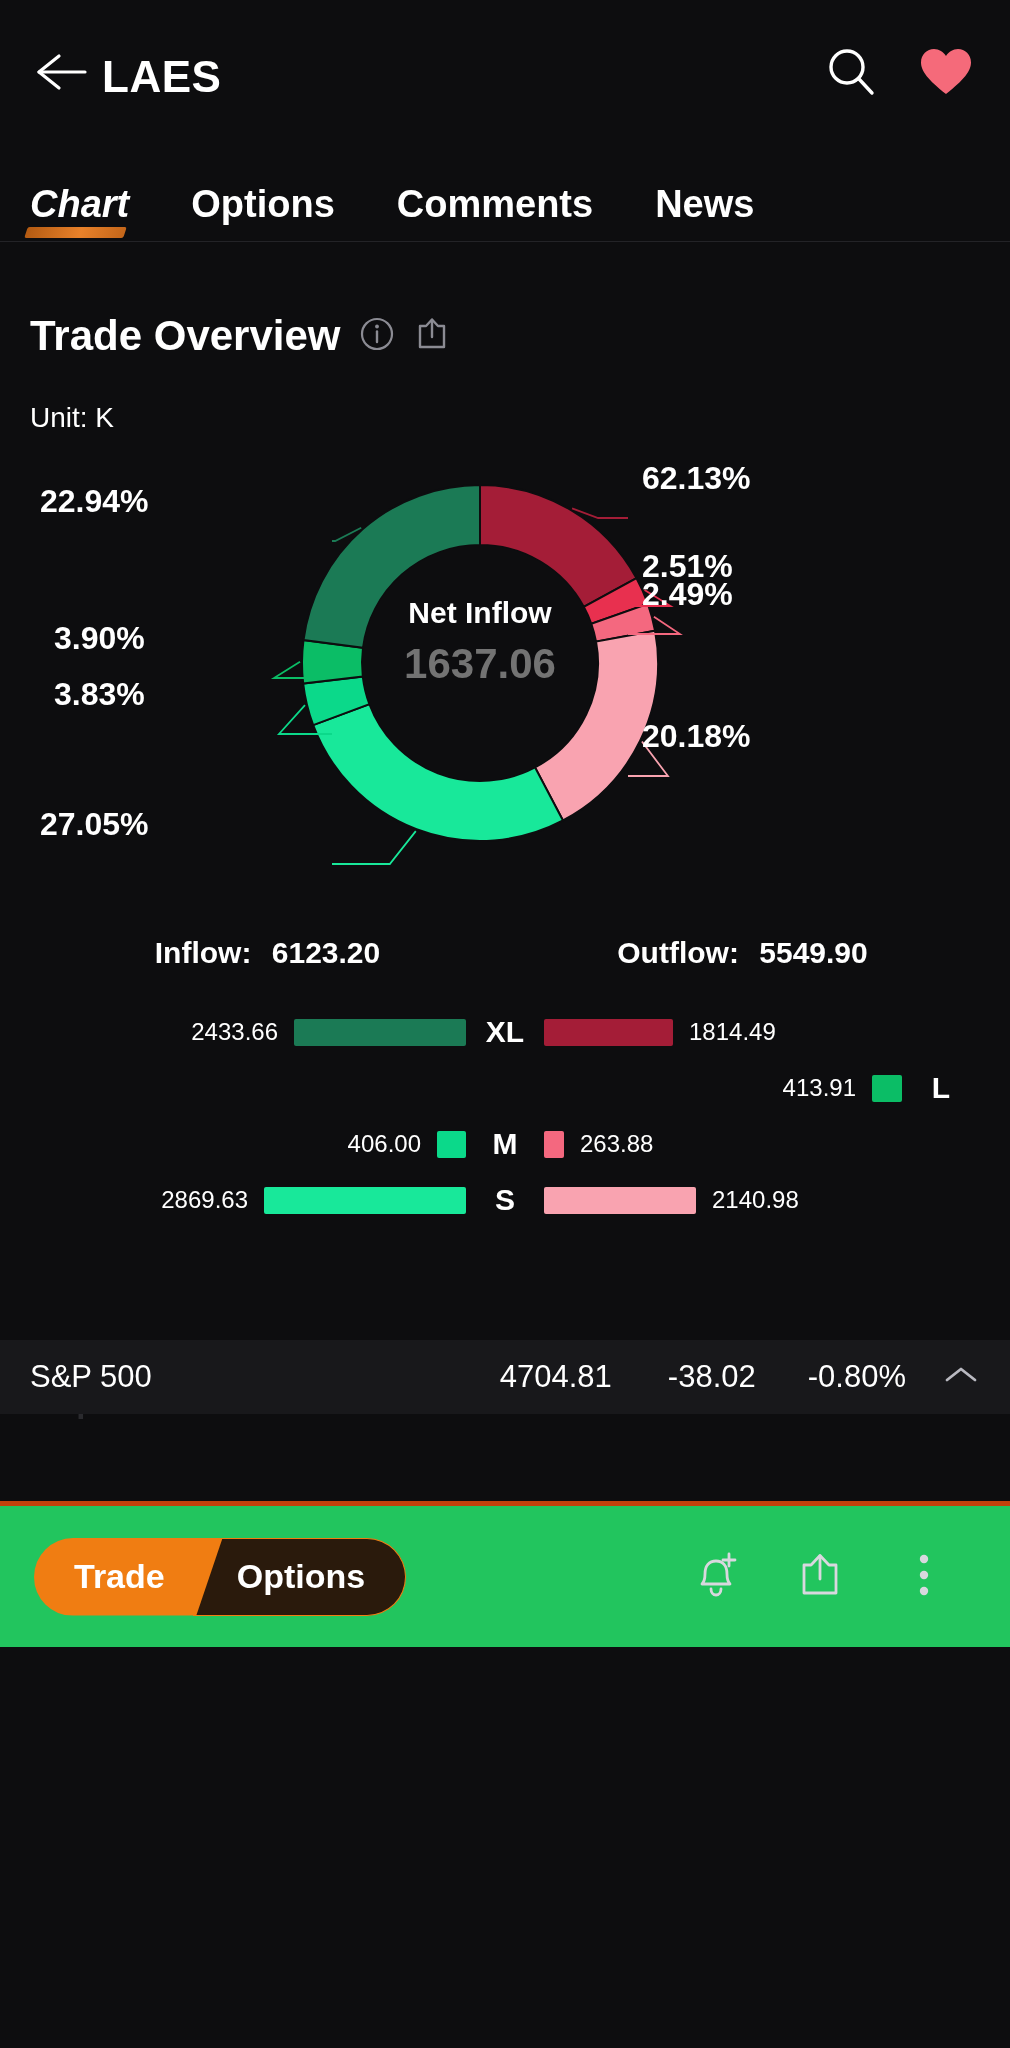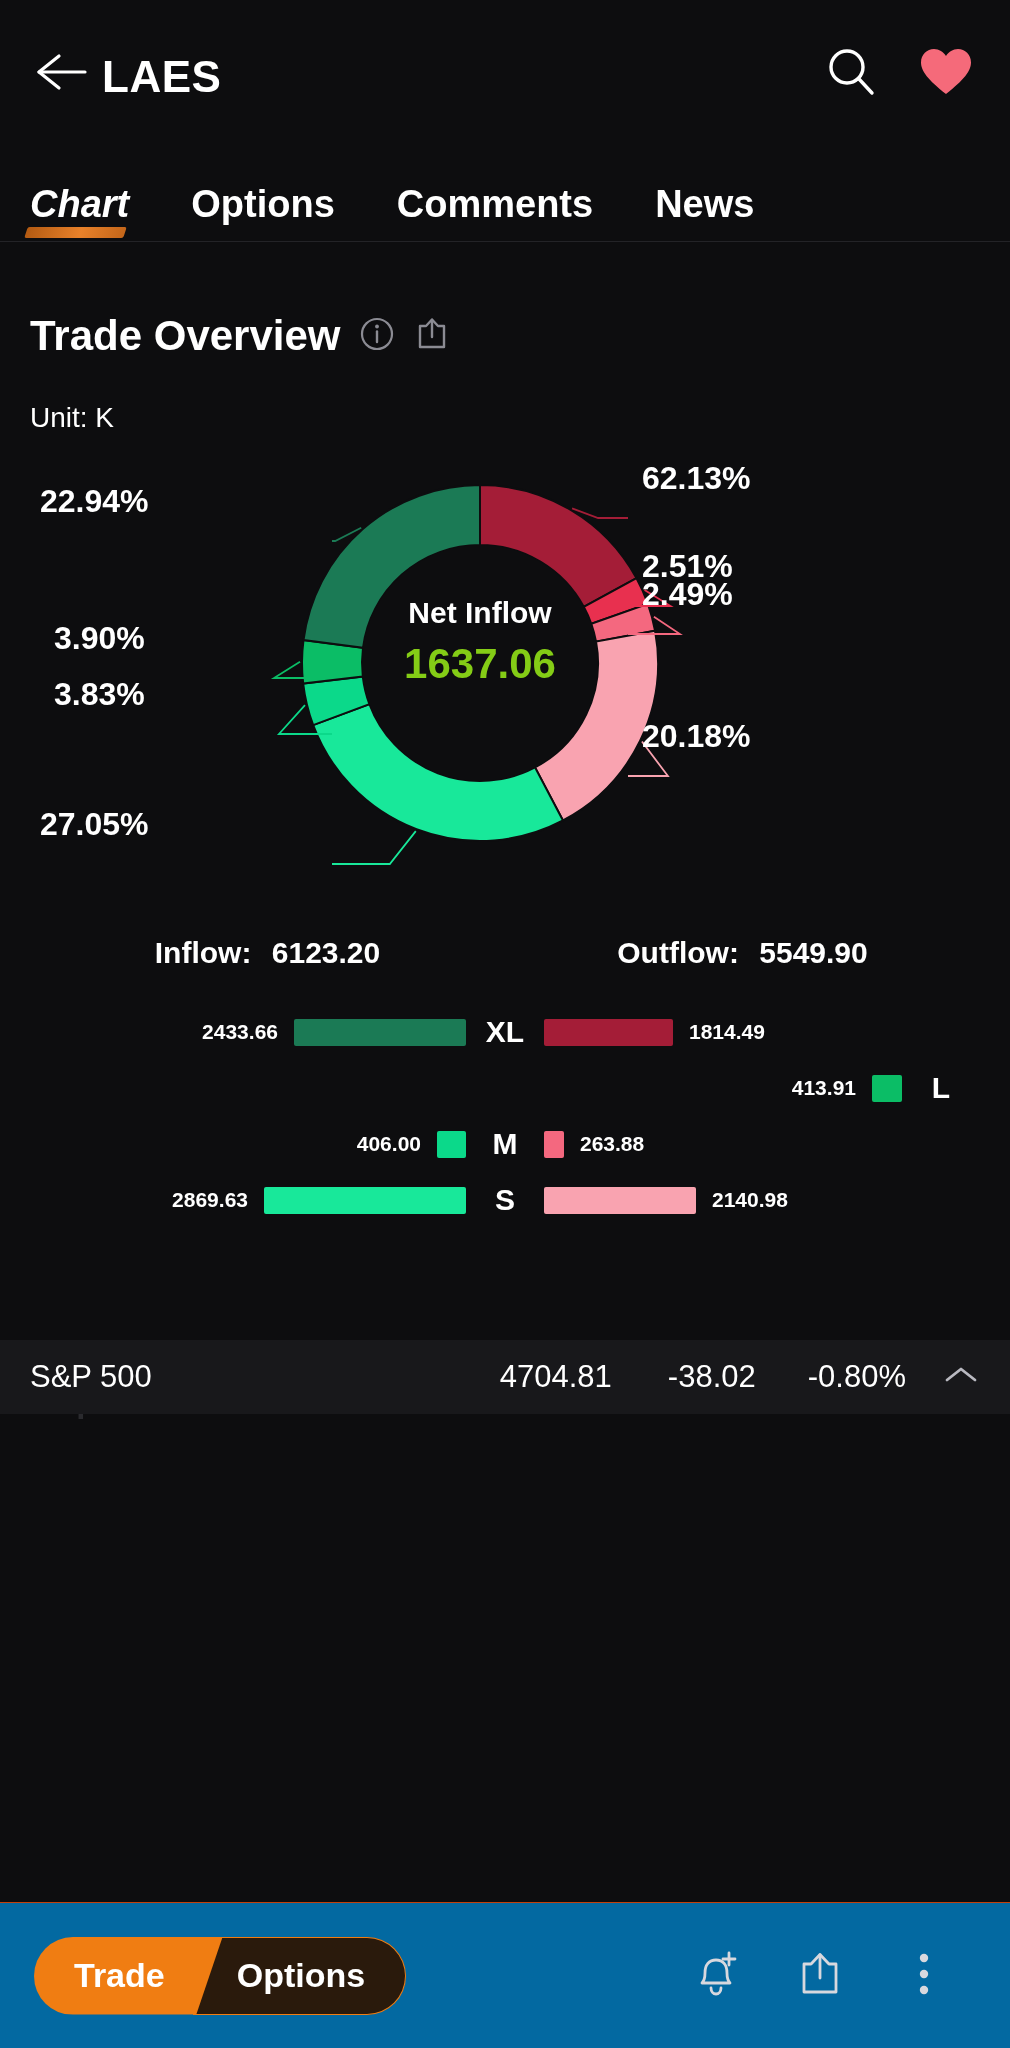--- a/index.html
+++ b/index.html
@@ -3,21 +3,21 @@
 <meta charset="utf-8">
 <style>
   * { box-sizing: border-box; margin: 0; padding: 0; }
   html, body {
     width: 1010px; height: 2048px;
     background: #0d0d0f;
     font-family: "Liberation Sans", sans-serif;
     color: #ffffff;
     overflow: hidden;
   }
-  .screen { position: relative; width: 1010px; height: 2048px; background: #0d0d0f; }
+  .screen { position: relative; width: 1010px; height: 1647px; background: #0d0d0f; }
 
   
   .header { position: relative; height: 148px; padding: 0 30px; display: flex; align-items: center; }
   .back-btn { width: 62px; height: 62px; display: flex; align-items: center; justify-content: center; flex: 0 0 auto; margin-right: 10px; }
   .title-block { flex: 1 1 auto; min-width: 0; padding-top: 6px; }
   .ticker-name { font-size: 44px; font-weight: 700; letter-spacing: .5px; line-height: 1.08; }
   .ticker-sub { display: flex; align-items: center; gap: 11px; font-size: 31px; font-weight: 700; margin-top: 7px; white-space: nowrap; overflow: hidden; }
   .sub-label { color: #ffffff; }
   .sub-price { color: #ffffff; }
   .sub-arrow { color: #00b84a; font-size: 26px; line-height: 1; }
@@ -41,55 +41,55 @@
   .section { padding: 0 30px; }
   .sec-head { display: flex; align-items: center; gap: 18px; padding-top: 70px; }
   .sec-title { font-size: 42px; font-weight: 700; }
   .unit-line { font-size: 28px; color: #ffffff; margin-top: 42px; font-weight: 500; }
 
   
   .chart-area { position: relative; width: 100%; height: 430px; margin-top: 14px; }
   .chart-svg { position: absolute; left: 0; top: 0; }
   .center-label { position: absolute; left: 0; right: 0; top: 148px; text-align: center; pointer-events: none; }
   .center-title { font-size: 30px; font-weight: 700; color: #ffffff; }
-  .center-value { font-size: 42px; font-weight: 700; color: #84cc16; margin-top: 10px; }
+  .center-value { font-size: 42px; font-weight: 700; color: #737373; margin-top: 10px; }
   .pct-label { position: absolute; font-size: 32px; font-weight: 600; color: #ffffff; white-space: nowrap; }
 
   
   .flow-head { display: flex; margin-top: 58px; }
   .flow-head > div { flex: 1 1 50%; text-align: center; font-size: 30px; font-weight: 700; }
   .flow-head .amt { margin-left: 12px; }
   .rows { margin-top: 34px; }
   .row { display: flex; align-items: center; height: 56px; }
   .cell-left { flex: 1 1 0; display: flex; align-items: center; justify-content: flex-end; gap: 16px; }
   .cell-right { flex: 1 1 0; display: flex; align-items: center; justify-content: flex-start; gap: 16px; }
   .cell-mid { width: 78px; text-align: center; font-size: 30px; font-weight: 600; flex: 0 0 78px; }
-  .num { font-size: 21px; font-weight: 700; color: #ffffff; white-space: nowrap; }
+  .num { font-size: 24px; font-weight: 400; color: #ffffff; white-space: nowrap; }
   .bar { height: 27px; border-radius: 2px; }
 
   
   .ghost-row { position: absolute; left: 0; right: 0; top: 1382px; display: flex; justify-content: space-between; padding: 0 34px; font-size: 33px; font-weight: 700; color: #2a2a2e; }
   .ghost-right { display: flex; align-items: center; gap: 14px; }
 
   
   .index-bar {
     position: absolute; left: 0; right: 0; top: 1340px; height: 74px;
     background: #18181b; display: flex; align-items: center; padding: 0 30px; gap: 0;
   }
   .ix-name { font-size: 31px; font-weight: 500; color: #ffffff; flex: 0 0 auto; }
   .ix-val { font-size: 31px; font-weight: 500; color: #ffffff; margin-left: auto; }
   .ix-chg { font-size: 31px; font-weight: 500; color: #ffffff; margin-left: 56px; }
   .ix-pct { font-size: 31px; font-weight: 500; color: #ffffff; margin-left: 52px; }
   .ix-caret { margin-left: 36px; display: flex; align-items: center; }
 
   
   .bottom-nav {
     position: absolute; left: 0; right: 0; bottom: 0; height: 146px;
-    background: #0369a1; display: flex; align-items: center; padding: 0 34px; gap: 0;
-    border-top: 1px solid #c2410c;
+    background: #22c55e; display: flex; align-items: center; padding: 0 34px; gap: 0;
+    border-top: 5px solid #c2410c;
   }
   .seg { position: relative; display: flex; align-items: center; height: 78px; flex: 0 0 auto; }
   .seg-trade {
     background: #f07d12; color: #ffffff; font-size: 34px; font-weight: 600;
     padding: 0 34px 0 40px; height: 78px; display: flex; align-items: center;
     border-radius: 39px 0 0 39px; position: relative; z-index: 2;
     clip-path: polygon(0 0, 100% 0, 86% 100%, 0 100%);
     padding-right: 58px;
   }
   .seg-options {

